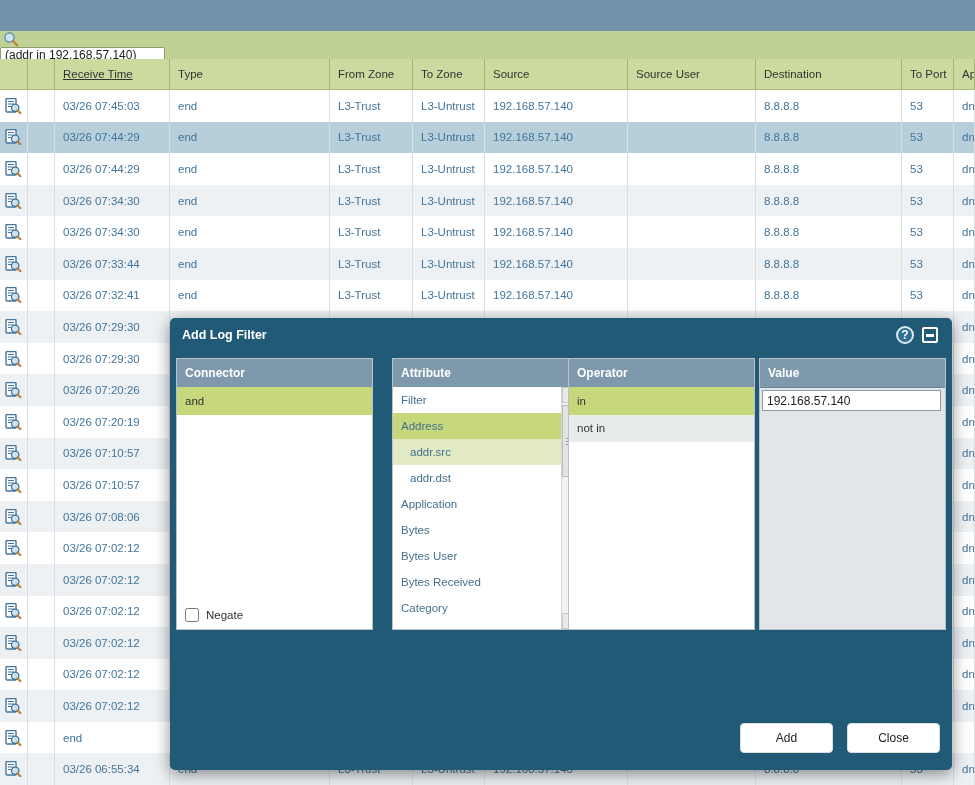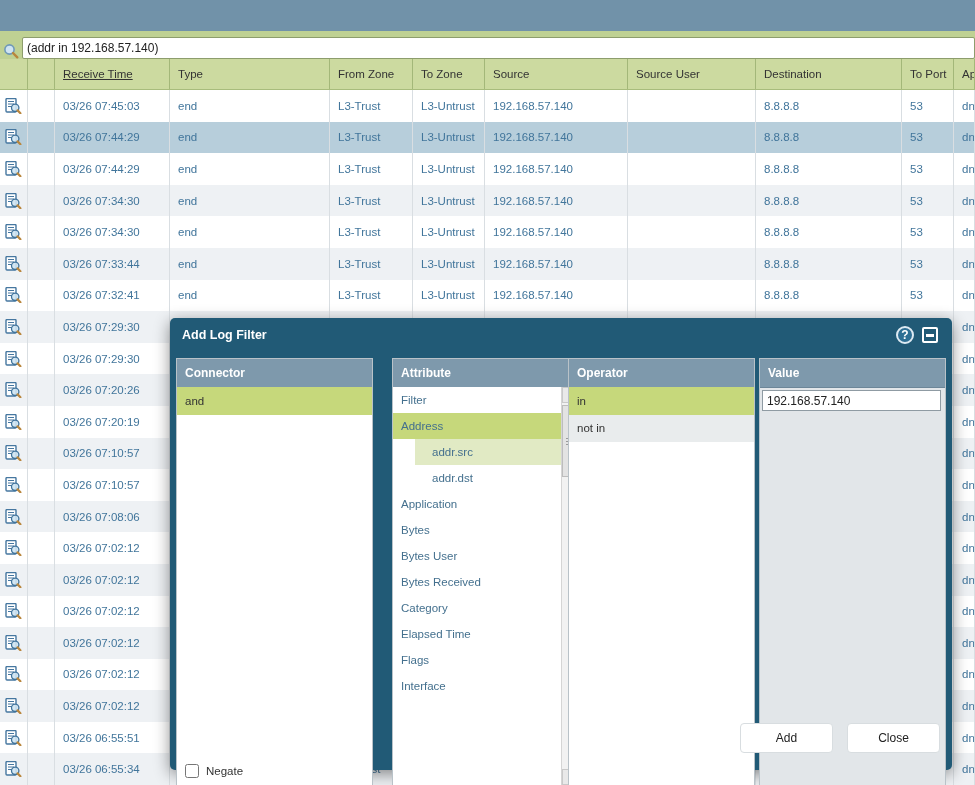--- a/index.html
+++ b/index.html
@@ -2,21 +2,21 @@
 <html><head>
 <meta charset="utf-8">
 <style>
   html,body{margin:0;padding:0;}
   .screen{position:relative;width:975px;height:785px;overflow:hidden;
     font-family:"Liberation Sans",sans-serif;font-size:11.5px;background:#fff;}
 
   
   .topbar{position:absolute;left:0;top:0;width:975px;height:31px;background:#7192a9;border-bottom:1px solid #5f7f95;}
   .filterbar{position:absolute;left:0;top:31px;width:975px;height:28px;background:#bfd193;
-    border-bottom:4px solid #0f172a;display:flex;align-items:flex-end;}
+    border-bottom:4px solid #0f172a;display:flex;align-items:flex-start;flex-direction:column;}
   .search-ico{width:22px;display:flex;justify-content:center;align-items:center;cursor:pointer;}
   .filter-input{flex:1;height:20px;margin-right:0;border:1px solid #8d9d6d;border-radius:2px;
     font-family:"Liberation Sans",sans-serif;font-size:12px;color:#222;padding:0 4px;outline:none;}
 
   
   .logtable{position:absolute;left:0;top:59px;width:975px;bottom:0;}
   .thead{display:flex;height:30px;background:#ccdaa0;border-bottom:1px solid #a8bc7c;}
   .th{box-sizing:border-box;display:flex;align-items:center;padding-left:8px;color:#333;
     border-right:1px solid #a3b779;white-space:nowrap;overflow:hidden;}
   .tr{display:flex;height:31.6px;background:#fff;}
@@ -31,32 +31,32 @@
     border-radius:5px;box-shadow:0 4px 16px rgba(0,0,0,.45);}
   .dlg-title{position:absolute;left:0;top:0;right:0;height:34px;display:flex;align-items:center;}
   .dlg-title .t{color:#fff;font-weight:bold;font-size:12.5px;padding-left:12px;flex:1;}
   .help-ico{width:18px;height:18px;border-radius:50%;background:#2e6f94;border:2px solid #ddeaf2;
     color:#fff;font-weight:bold;font-size:12px;display:flex;align-items:center;justify-content:center;
     margin-right:8px;cursor:pointer;box-sizing:border-box;}
   .min-ico{width:16px;height:16px;border:2px solid #fff;border-radius:2px;margin-right:14px;cursor:pointer;
     display:flex;align-items:center;justify-content:center;box-sizing:border-box;}
   .min-ico .bar{width:8px;height:3px;background:#fff;}
 
-  .dlg-body{position:absolute;left:6px;right:6px;top:40px;height:428px;}
+  .dlg-body{position:absolute;left:6px;right:6px;top:40px;height:272px;}
   .dcol{position:absolute;top:0;bottom:0;background:#fff;border:1px solid #b9c2c8;box-sizing:border-box;}
   .dcol-h{height:28px;background:#7e99ac;color:#fff;font-weight:bold;font-size:12px;
     display:flex;align-items:center;padding-left:8px;border-bottom:1px solid #6c8698;}
   .dlist{position:absolute;left:0;right:0;top:28px;bottom:0;overflow:hidden;background:#fff;}
   .ditem{height:27.5px;display:flex;align-items:center;padding-left:8px;color:#333;cursor:pointer;
     box-sizing:border-box;white-space:nowrap;overflow:hidden;}
   .ditem.attr{height:26px;color:#44708e;}
   .ditem.sel{background:#c6d87b;}
   .ditem.hov{background:#e1eac4;}
   .ditem.grayrow{background:#e9eced;}
-  .ditem.indent{padding-left:17px;margin-left:22px;}
+  .ditem.indent{padding-left:17px;}
 
   .col-connector{left:0;width:197px;}
   .col-attribute{left:216px;width:187px;}
   .col-operator{left:392px;width:187px;}
   .col-value{left:583px;width:187px;background:#e2e6e9;}
 
   .negate{position:absolute;left:8px;bottom:7px;display:flex;align-items:center;gap:7px;color:#333;cursor:pointer;}
   .negate input{width:14px;height:14px;margin:0;}
 
   
@@ -555,21 +555,20 @@
             <svg width="17" height="16" viewBox="0 0 17 16">
               <rect x="1" y="0.5" width="10" height="13.5" rx="1" fill="#fff" stroke="#4677a0" stroke-width="1.4"></rect>
               <line x1="3" y1="3.5" x2="9" y2="3.5" stroke="#4677a0"></line>
               <line x1="3" y1="6" x2="9" y2="6" stroke="#4677a0"></line>
               <line x1="3" y1="8.5" x2="7" y2="8.5" stroke="#4677a0"></line>
               <circle cx="10.2" cy="9.8" r="3.7" fill="#cfe4f2" fill-opacity="0.9" stroke="#3f739c" stroke-width="1.3"></circle>
               <line x1="12.6" y1="12.4" x2="15.4" y2="15.2" stroke="#b9863d" stroke-width="2.2" stroke-linecap="round"></line>
             </svg>
           </div>
           <div class="td" style="width: 27px;"></div>
-          <div class="td" style="width: 115px;">03/26 06:55:51</div>
           <div class="td" style="width: 160px;">end</div>
           <div class="td" style="width: 83px;">L3-Trust</div>
           <div class="td" style="width: 72px;">L3-Untrust</div>
           <div class="td" style="width: 143px;">192.168.57.140</div>
           <div class="td" style="width: 128px;"></div>
           <div class="td" style="width: 146px;">8.8.8.8</div>
           <div class="td" style="width: 52px;">53</div>
           <div class="td" style="flex: 1 1 0%;">dns</div>
         </div>
         <div class="tr alt">

